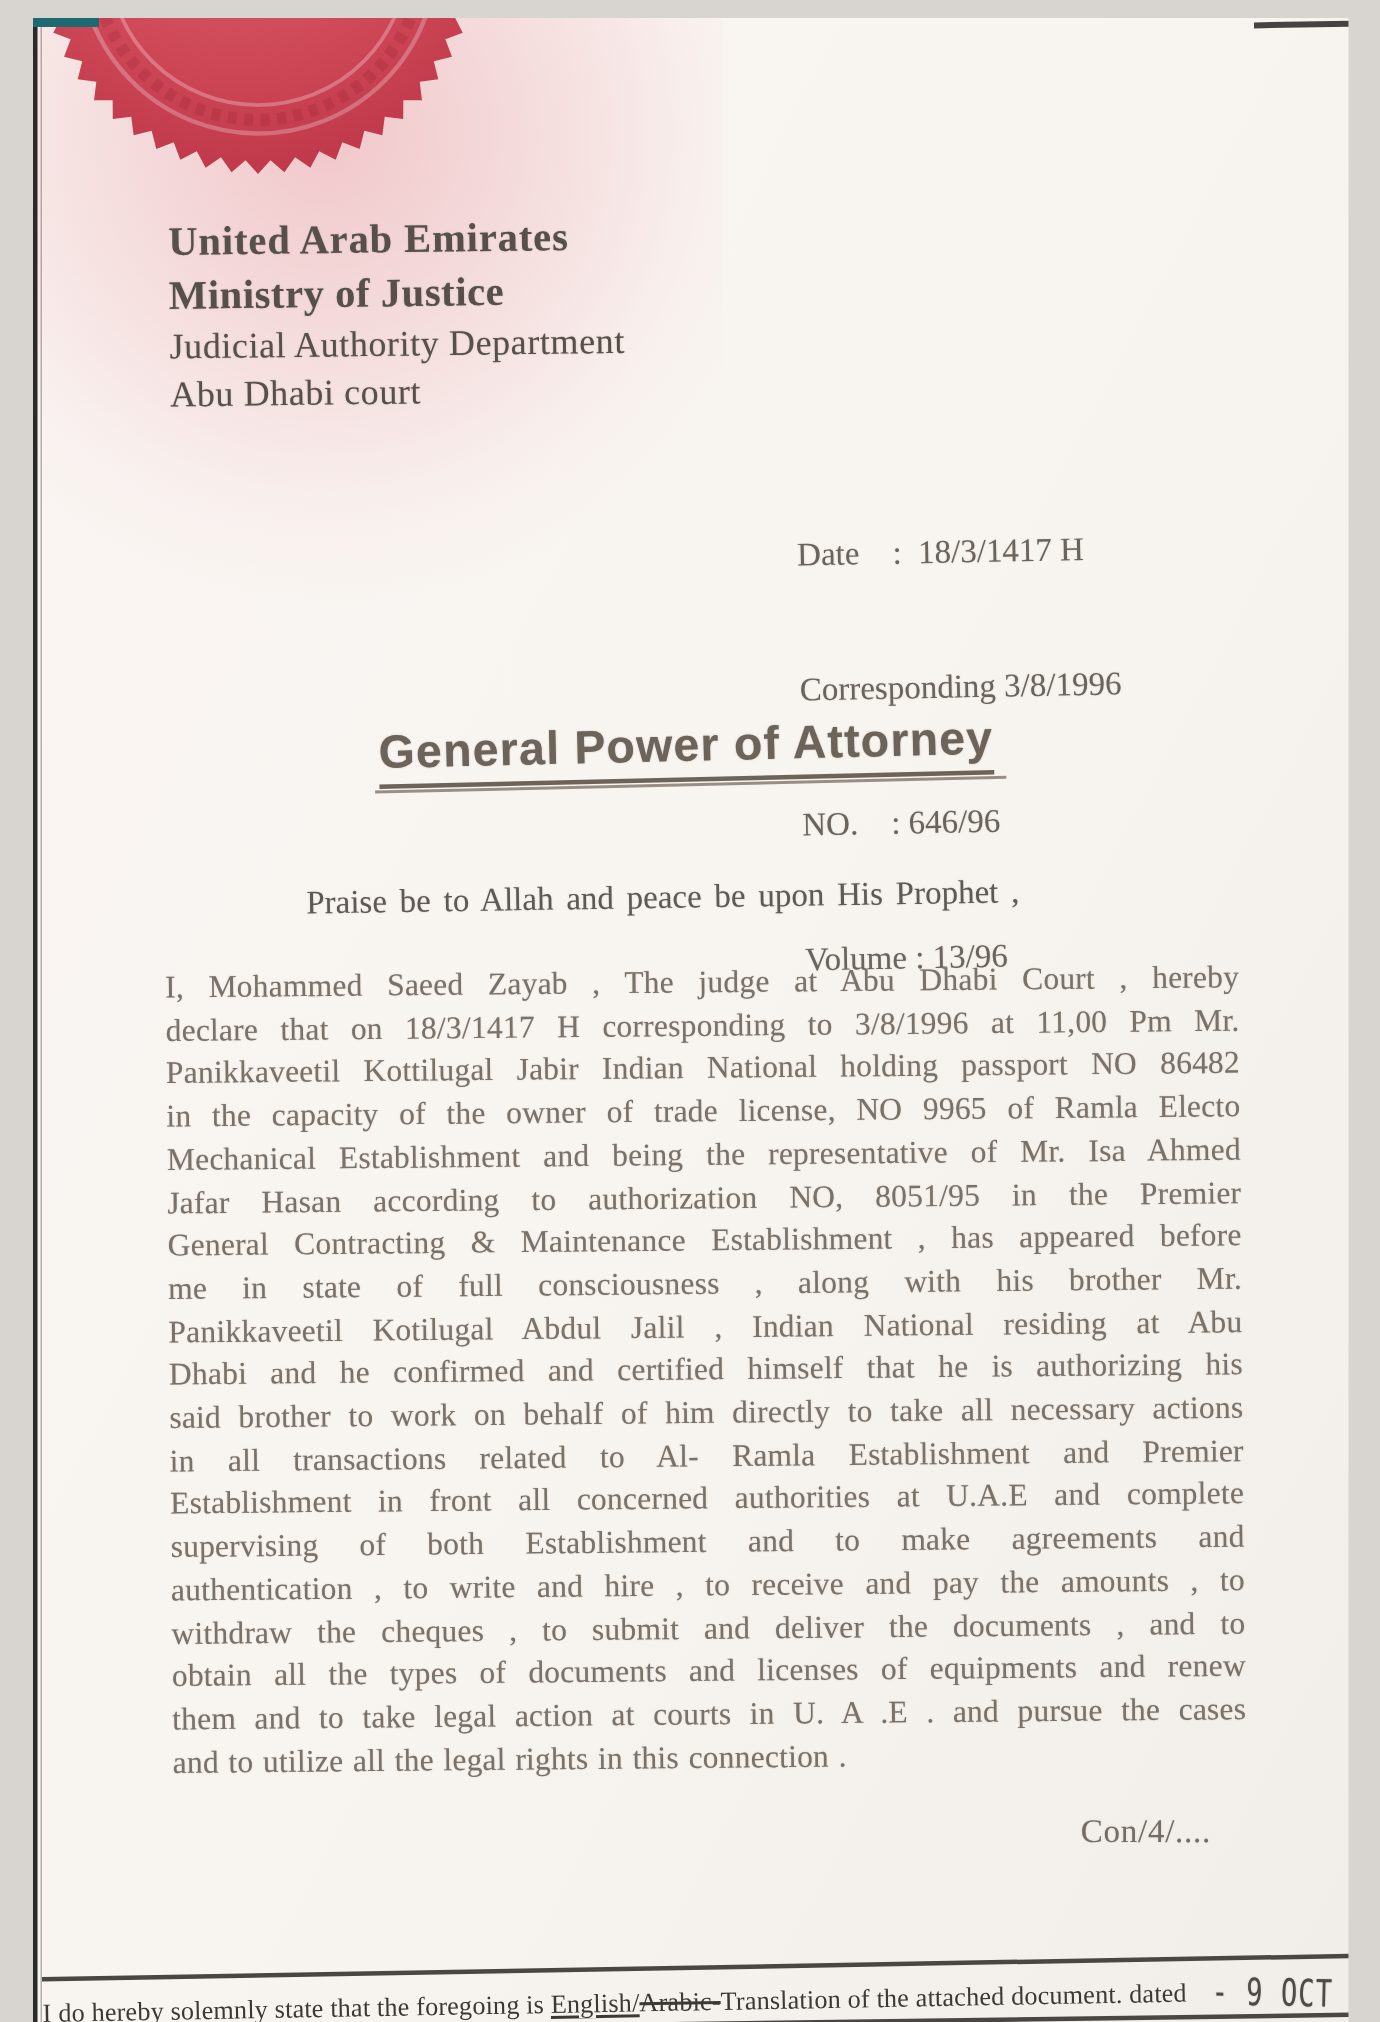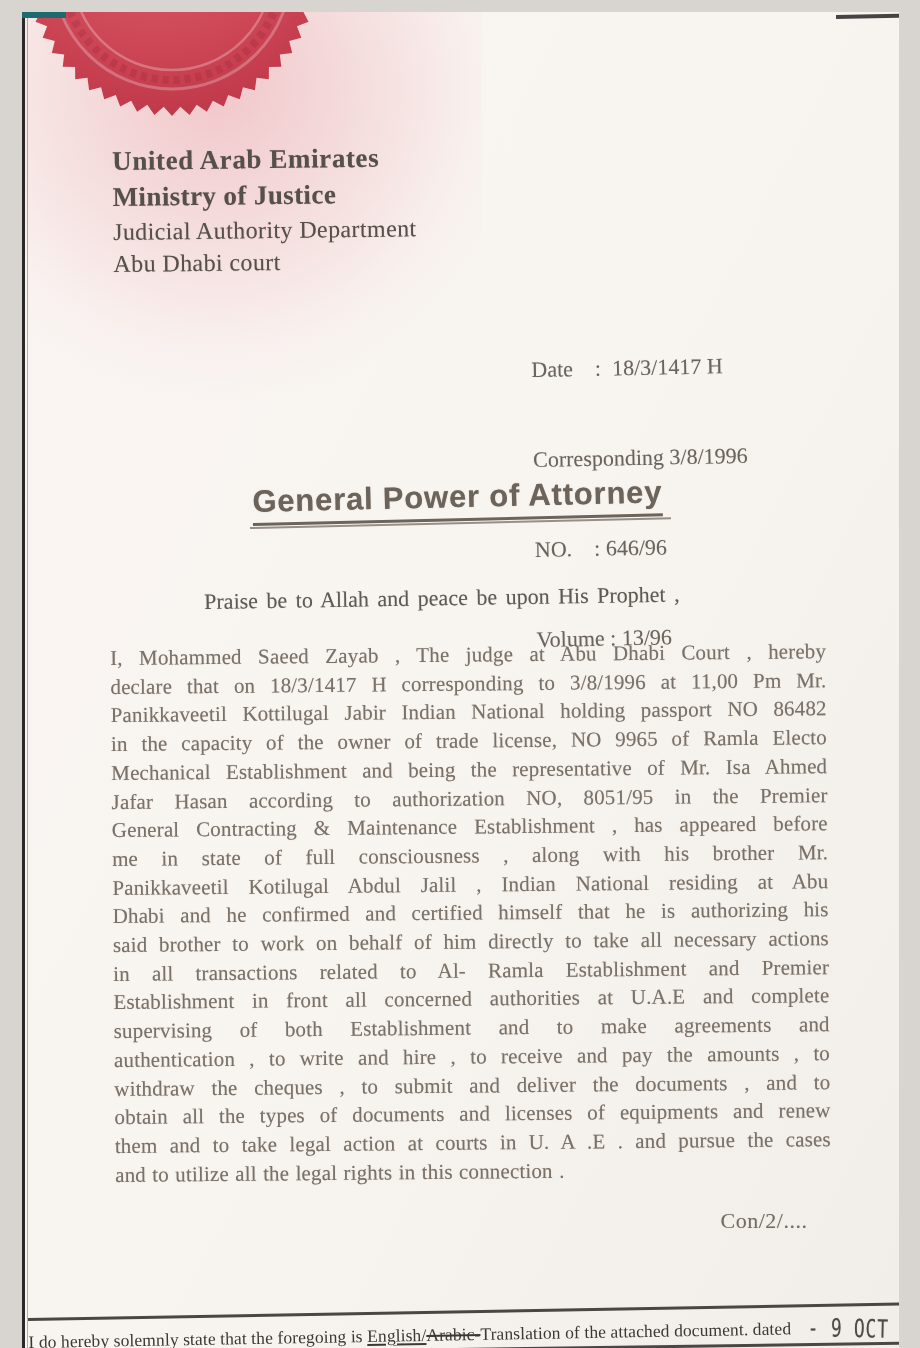--- a/index.html
+++ b/index.html
@@ -120,21 +120,21 @@
       <div class="body-line">in all transactions related to Al- Ramla Establishment and Premier</div>
       <div class="body-line">Establishment in front all concerned authorities at U.A.E and complete</div>
       <div class="body-line">supervising of both Establishment and to make agreements and</div>
       <div class="body-line">authentication , to write and hire , to receive and pay the amounts , to</div>
       <div class="body-line">withdraw the cheques , to submit and deliver the documents , and to</div>
       <div class="body-line">obtain all the types of documents and licenses of equipments and renew</div>
       <div class="body-line">them and to take legal action at courts in U. A .E . and pursue the cases</div>
       <div class="body-line last-line">and to utilize all the legal rights in this connection .</div>
   </div>
 
-  <div class="continuation">Con/2/....</div>
+  <div class="continuation">Con/4/....</div>
 
   <div class="footer">
     <div class="footer-rule"></div>
     <div class="footer-line"><span>I do hereby solemnly state that the foregoing is </span><span class="lang-en">English/</span><span class="lang-ar">Arabic-</span><span>Translation of the attached document. dated</span><span class="date-stamp">- 9 OCT 199</span></div>
   </div>
 
   <div class="bottom-rule"></div>
 
 </div>
 

